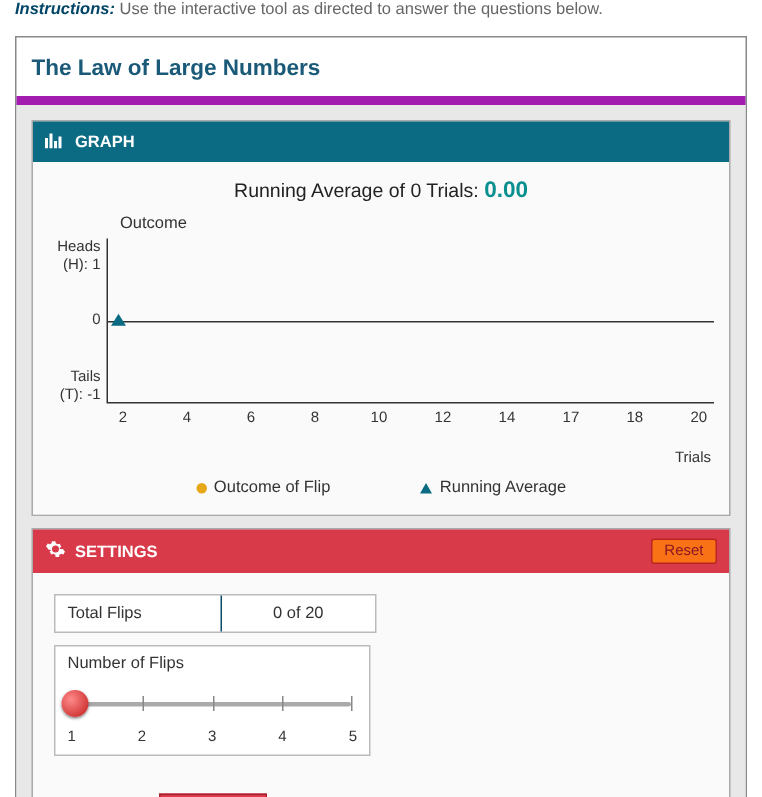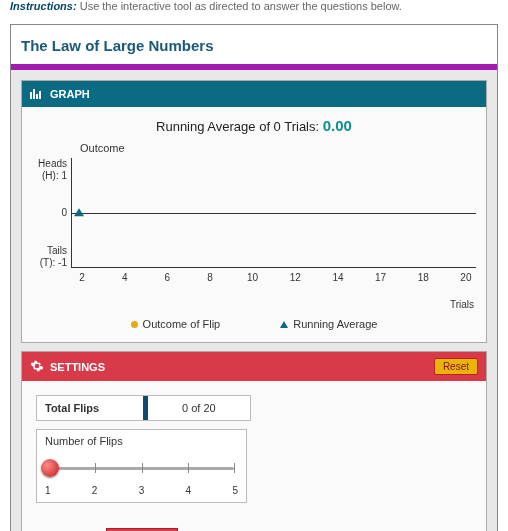--- a/index.html
+++ b/index.html
@@ -135,40 +135,40 @@
   .legend .item { display:flex; align-items:center; gap:5px; }
   .dot { width:7px; height:7px; border-radius:50%; background:#e6a817; }
   .mini-tri {
     width:0;height:0;
     border-left:4px solid transparent;
     border-right:4px solid transparent;
     border-bottom:7px solid #0a6b82;
   }
   .reset-btn {
     margin-left: auto;
-    background: #eab308;
+    background: #f97316;
     border: 1px solid #b22;
     color: #8a1525;
     font-size: 10px;
     padding: 2px 8px;
     border-radius: 2px;
     cursor: pointer;
   }
   .settings-body {
     padding: 14px;
   }
   .tbl {
     display: flex;
     border: 1px solid #bbb;
     width: 215px;
     margin-bottom: 8px;
     background:#fff;
   }
   .tbl > div { padding: 6px 8px; font-size: 11px; }
-  .tbl .lab { width:52%; border-right:5px solid #0c4a6e;font-weight:bold; }
+  .tbl .lab { width:52%; border-right:1px solid #0c4a6e; }
   .tbl .val { flex:1; text-align:center; }
   .nflips {
     border: 1px solid #bbb;
     width: 211px;
     background:#fff;
     padding: 5px 8px 6px;
     font-size: 11px;
   }
   .slider-wrap {
     position: relative;

